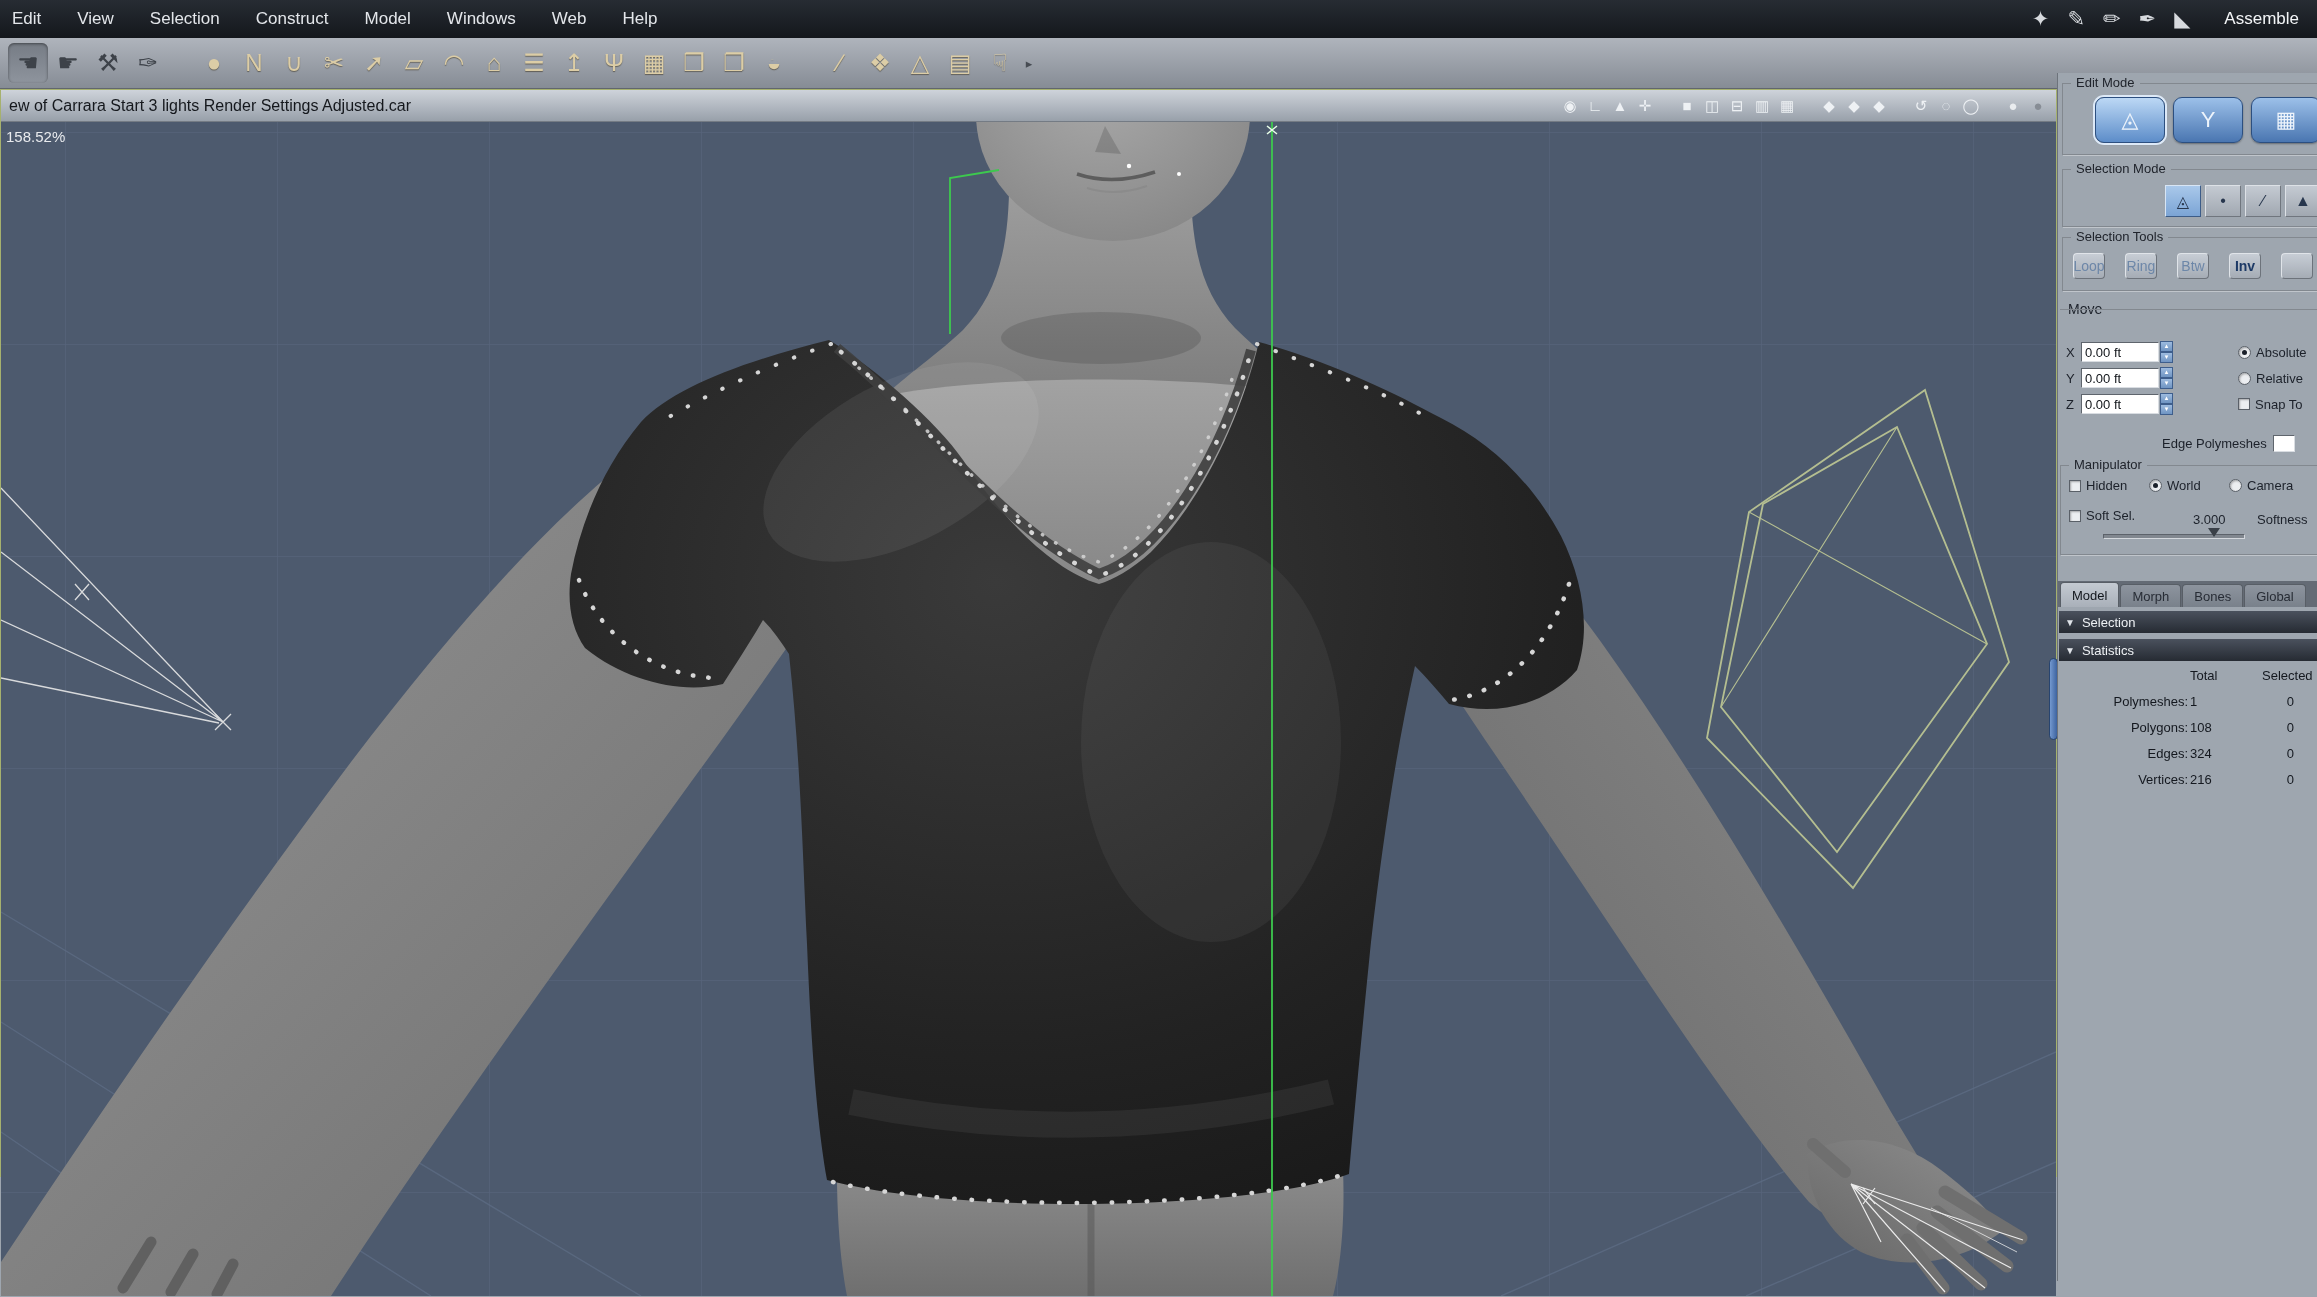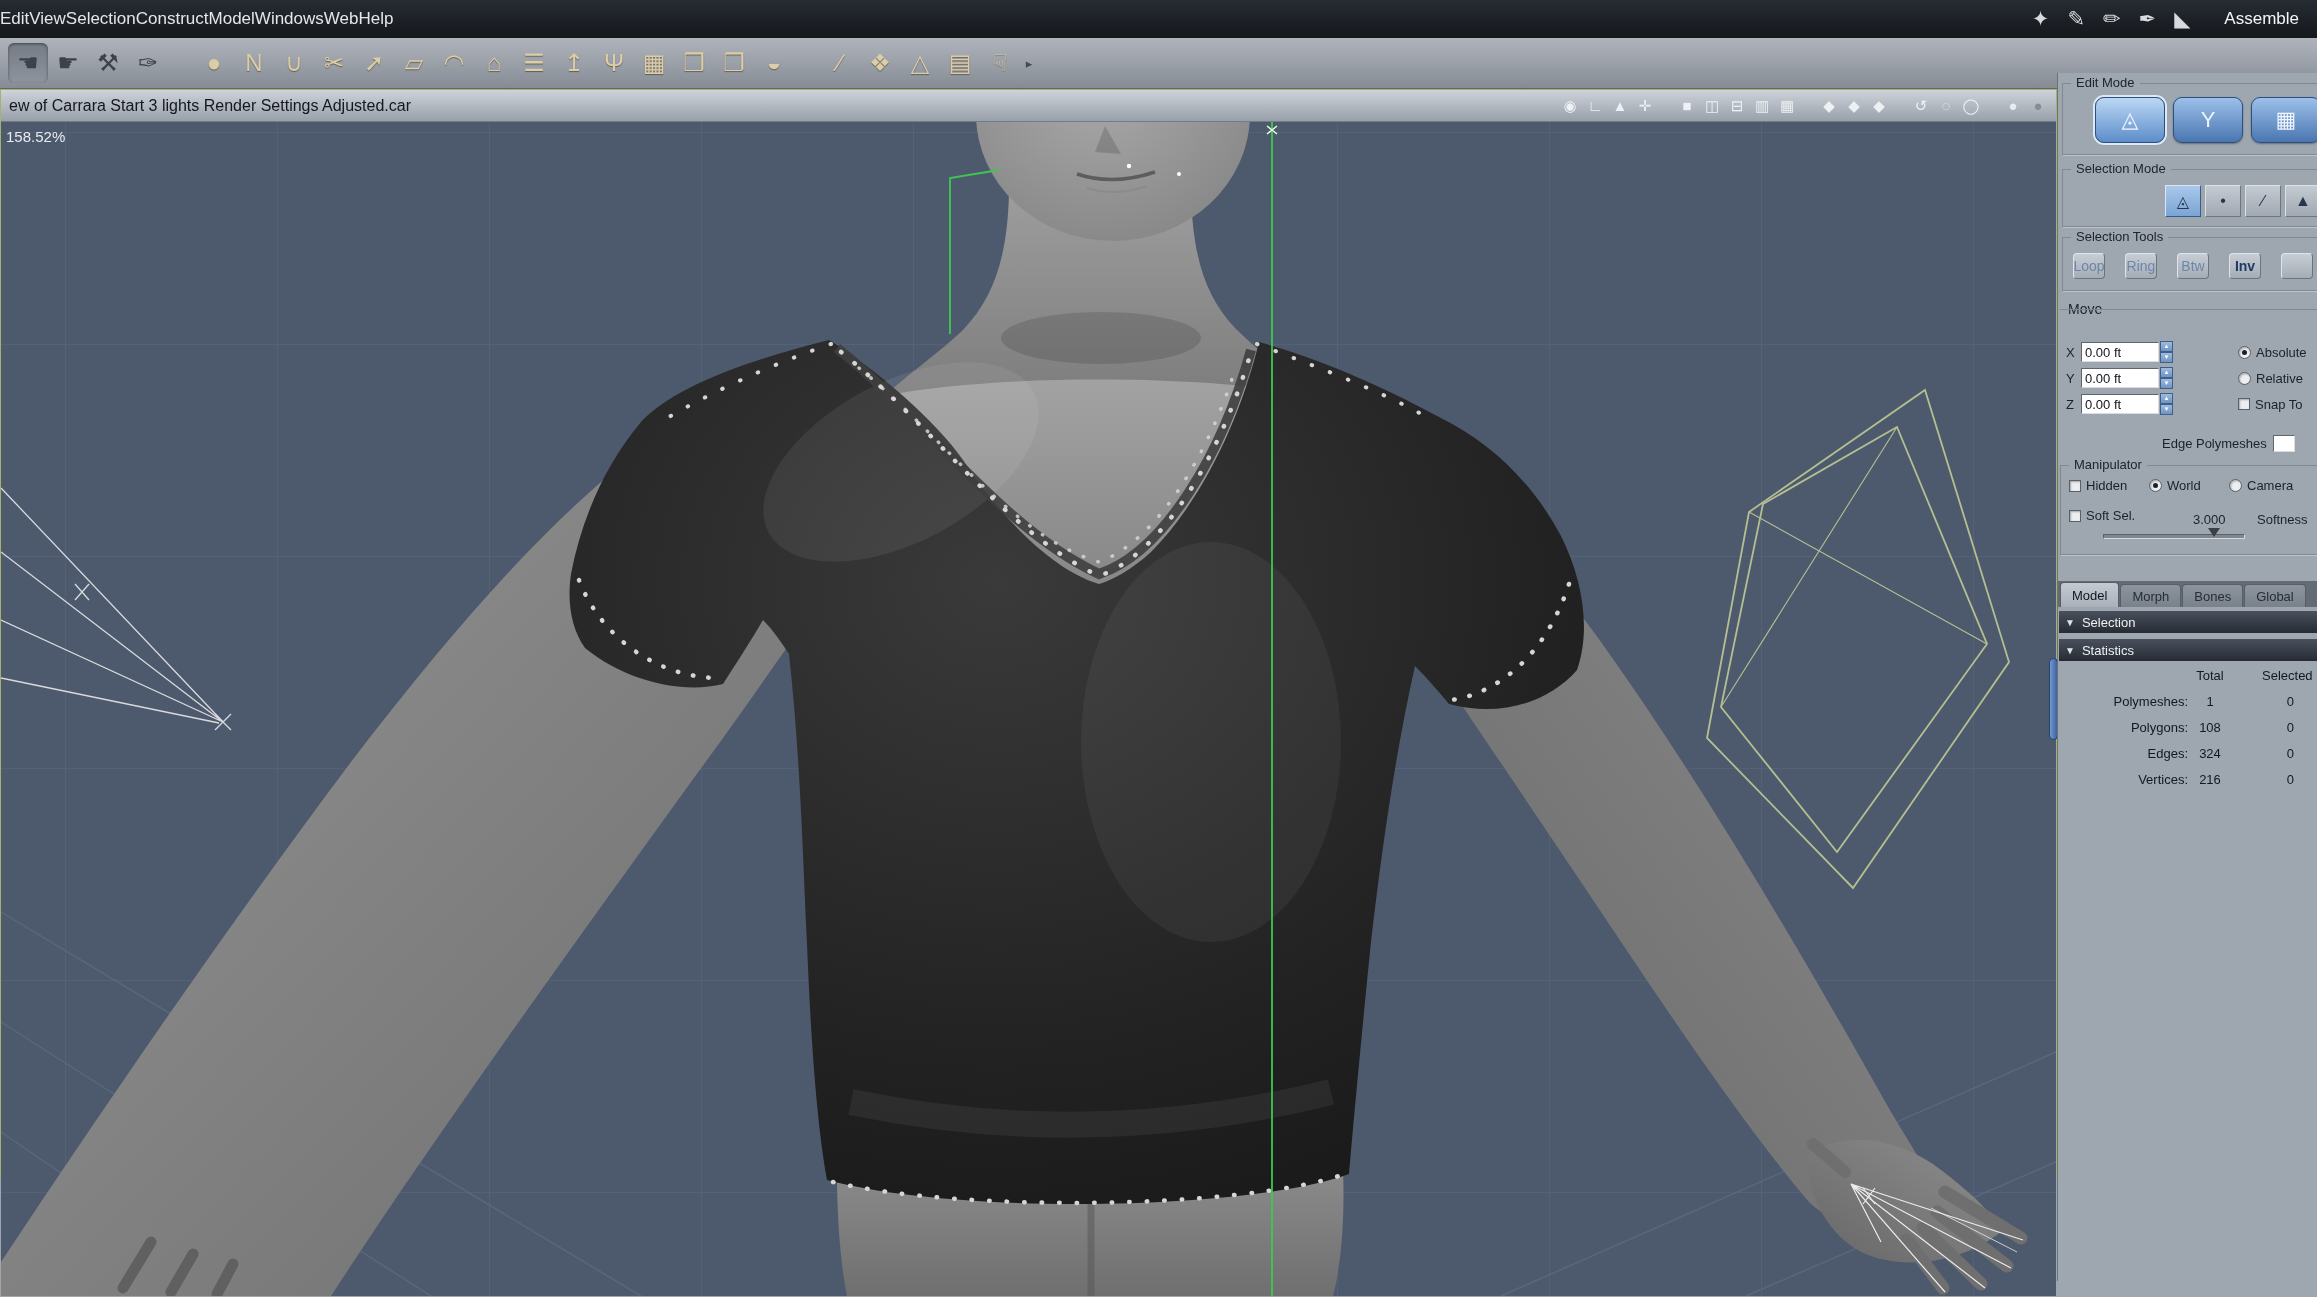--- a/index.html
+++ b/index.html
@@ -8,21 +8,21 @@
     position: relative; width: 2317px; height: 1297px;
     font-family: "Liberation Sans", sans-serif; overflow: hidden;
     background: #9ea6af; user-select: none;
   }
   
   .menubar {
     position: absolute; top: 0; left: 0; right: 0; height: 38px;
     background: linear-gradient(#272c33, #14171c);
     display: flex; align-items: center; color: #e3e6ea; font-size: 17px;
   }
-  .menus { display: flex; padding-left: 0; justify-content: flex-end; }
+  .menus { display: flex; gap: 36px; padding-left: 12px; justify-content: flex-end; }
   .menu-item { cursor: default; white-space: nowrap; }
   .menubar-right { margin-left: auto; display: flex; align-items: center; gap: 20px; padding-right: 18px; }
   .room-icon { font-size: 21px; color: #d7dade; }
   .room-label { font-size: 17px; color: #f3f5f7; margin-left: 14px; }
   
   .toolbar {
     position: absolute; top: 38px; left: 0; right: 0; height: 51px;
     background: linear-gradient(#afb4bc, #868c95);
     border-bottom: 1px solid #61666e;
     display: flex; align-items: center; padding-left: 8px;
@@ -123,21 +123,21 @@
     height: 23px; padding: 0 11px; font-size: 13px; display: flex; align-items: center;
     background: linear-gradient(#8d949e, #79818b); color: #272c35;
     border: 1px solid #585e66; border-bottom: none; border-radius: 4px 4px 0 0; margin-right: 1px; white-space: nowrap;
   }
   .tab.active { background: linear-gradient(#c4cad2, #a9b0b9); color: #12161c; height: 25px; }
   .sect { position: absolute; left: 1px; width: 258px; height: 22px; background: linear-gradient(#4a515d, #262b33); color: #eef1f4; font-size: 13px; display: flex; align-items: center; gap: 7px; padding-left: 6px; }
   .sect-arrow { font-size: 10px; color: #dfe3e8; }
   .stats { position: absolute; left: 0; top: 590px; width: 260px; font-size: 13px; color: #14181f; }
   .stat-row { position: relative; height: 26px; }
   .c-label { position: absolute; left: 0; top: 5px; width: 130px; text-align: right; }
-  .c-total { position: absolute; left: 132px; top: 5px; width: 40px; text-align: center; }
+  .c-total { position: absolute; left: 132px; top: 5px; width: 40px; text-align: left; }
   .c-sel { position: absolute; left: 180px; top: 5px; width: 56px; text-align: right; }
   .h-sel { position: absolute; left: 204px; top: 5px; width: 80px; text-align: left; white-space: nowrap; }
 </style>
 </head>
 <body>
 
 <div class="app">
 
   <div class="menubar">
     <div class="menus" id="menus">

